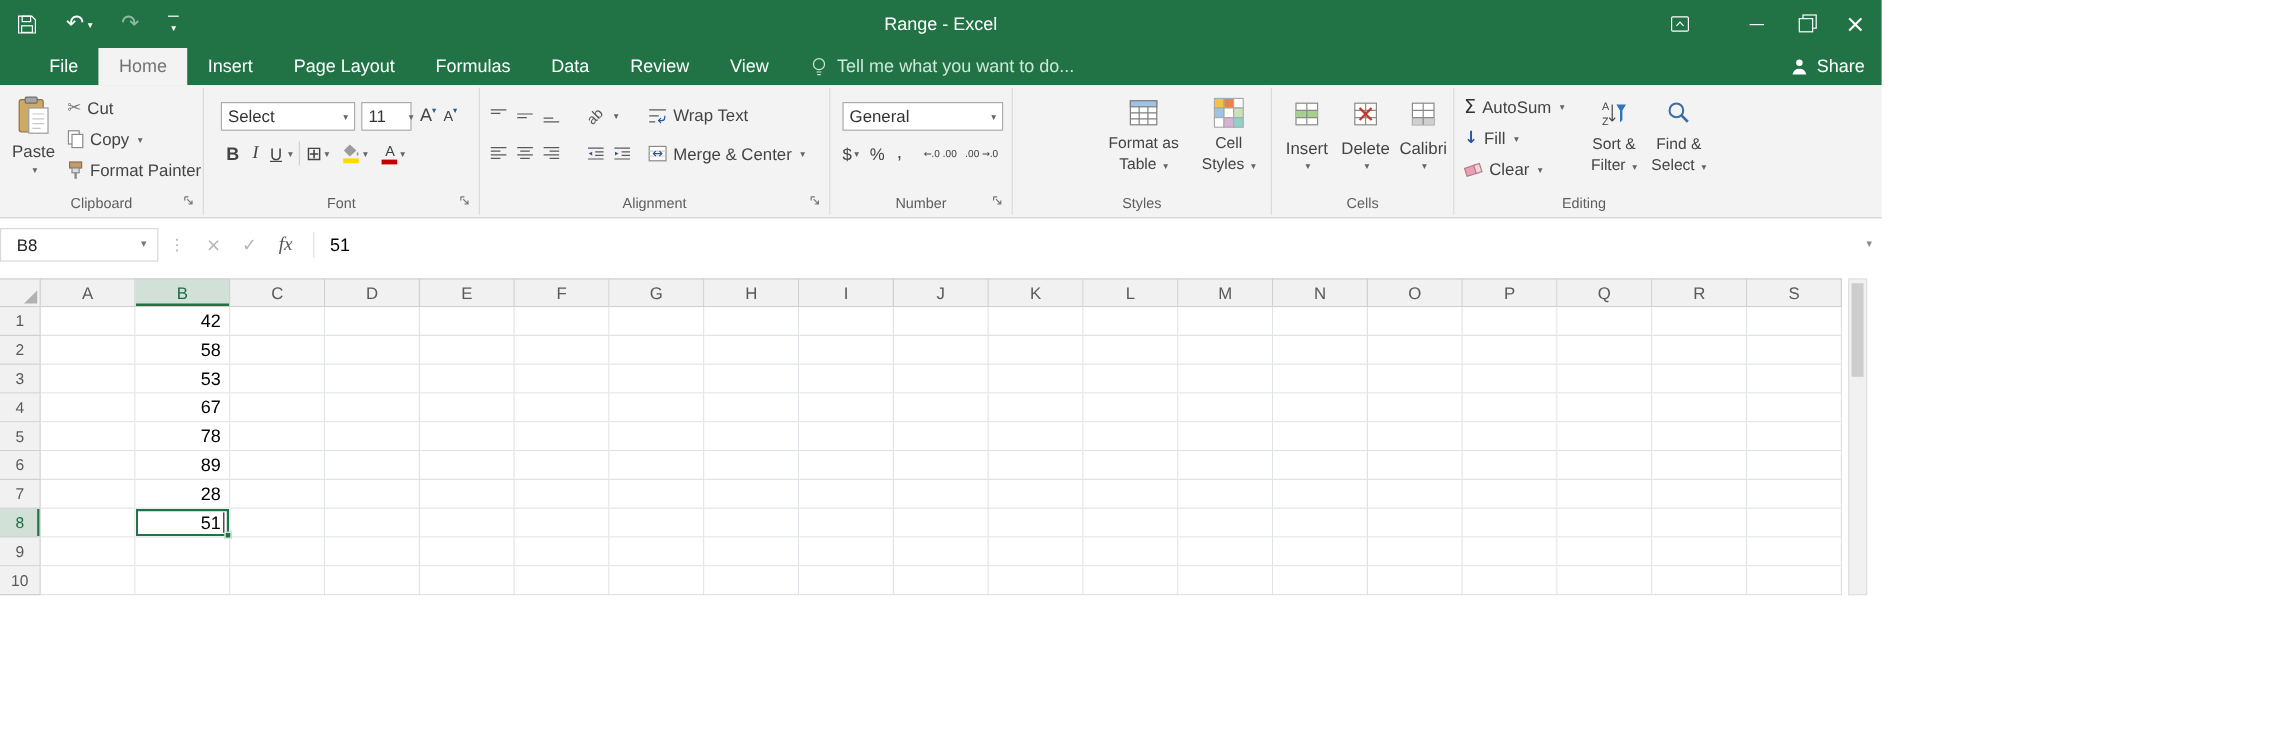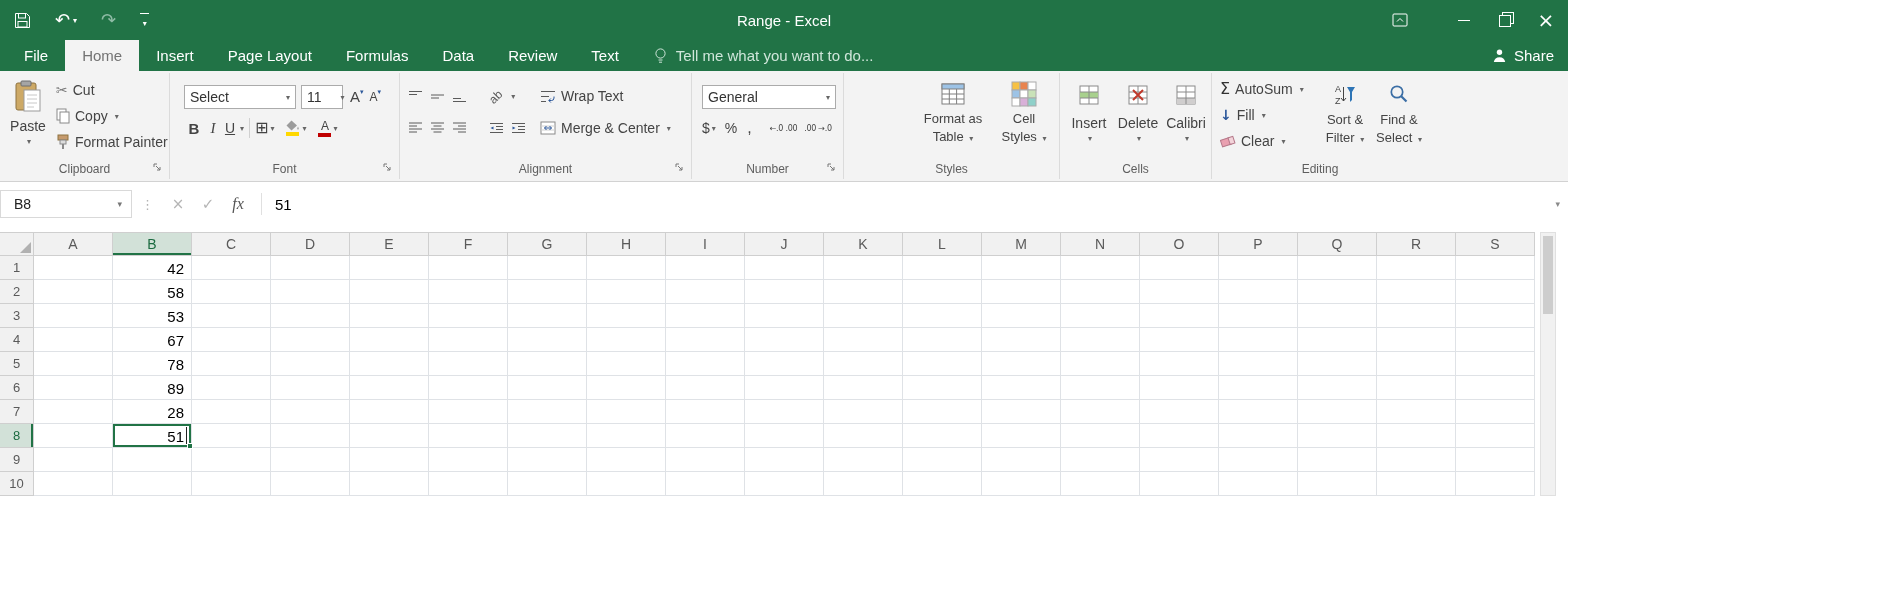--- a/index.html
+++ b/index.html
@@ -20,21 +20,21 @@
   .tb-right { position:absolute; right:0; top:0; height:40px; display:flex; align-items:center; z-index:2; }
   .wc { width:40px; height:40px; display:flex; align-items:center; justify-content:center; }
   .wc-close { width:44px; font-size:20px; }
   .ribbon-opts { margin-right:24px; }
   .min-bar { width:12px; height:1px; background:#fff; display:inline-block; }
   .restore-box { position:relative; width:10px; height:10px; border:1px solid #fff; background:#217346; display:inline-block; }
   .restore-box::before { content:''; position:absolute; left:2px; top:-4px; width:10px; height:10px; border:1px solid #fff; }
   .restore-box::after { content:''; position:absolute; left:-1px; top:-1px; width:10px; height:10px; background:#217346; border:1px solid #fff; }
 
   
-  .tabbar { position:absolute; left:0; top:40px; width:1568px; height:31px; background:#217346; display:flex; align-items:stretch; padding-left:7px; }
+  .tabbar { position:absolute; left:0; top:40px; width:1568px; height:31px; background:#217346; display:flex; align-items:stretch; padding-left:24px; }
   .tab { padding:0 17px; display:flex; align-items:center; color:#fff; font-size:15px; cursor:default; white-space:nowrap; }
   .tab.active { background:#f3f3f3; color:#737373; }
   .tellme { display:flex; align-items:center; gap:9px; margin-left:18px; color:#cfe6da; font-size:15px; white-space:nowrap; }
   .share { position:absolute; right:14px; top:0; height:31px; display:flex; align-items:center; gap:7px; color:#fff; font-size:15px; }
 
   
   .ribbon { position:absolute; left:0; top:71px; width:1568px; height:111px; background:#f3f3f3; border-bottom:1px solid #d2d2d2; }
   .rg { position:absolute; top:2px; height:106px; border-right:1px solid #dbdbdb; }
   .rg-label { position:absolute; bottom:3px; left:0; right:0; text-align:center; font-size:12px; color:#5e5e5e; }
   .launcher { position:absolute; right:6px; bottom:6px; width:11px; height:11px; }
@@ -132,21 +132,21 @@
 
   <div class="tabbar">
     <div id="tabs" style="display:flex;align-items:stretch;">
         <div class="tab">File</div>
         <div class="tab active">Home</div>
         <div class="tab">Insert</div>
         <div class="tab">Page Layout</div>
         <div class="tab">Formulas</div>
         <div class="tab">Data</div>
         <div class="tab">Review</div>
-        <div class="tab">Text</div>
+        <div class="tab">View</div>
       </div>
     <div class="tellme">
       <svg width="13" height="18" viewBox="0 0 13 18">
           <circle cx="6.5" cy="6.5" r="4.6" fill="none" stroke="#cfe6da"></circle>
           <path d="M4.5 13 h4 M5 15.2 h3" stroke="#cfe6da" fill="none"></path>
         </svg>
       <span>Tell me what you want to do...</span>
     </div>
     <div class="share">
       <svg width="15" height="15" viewBox="0 0 15 15">

